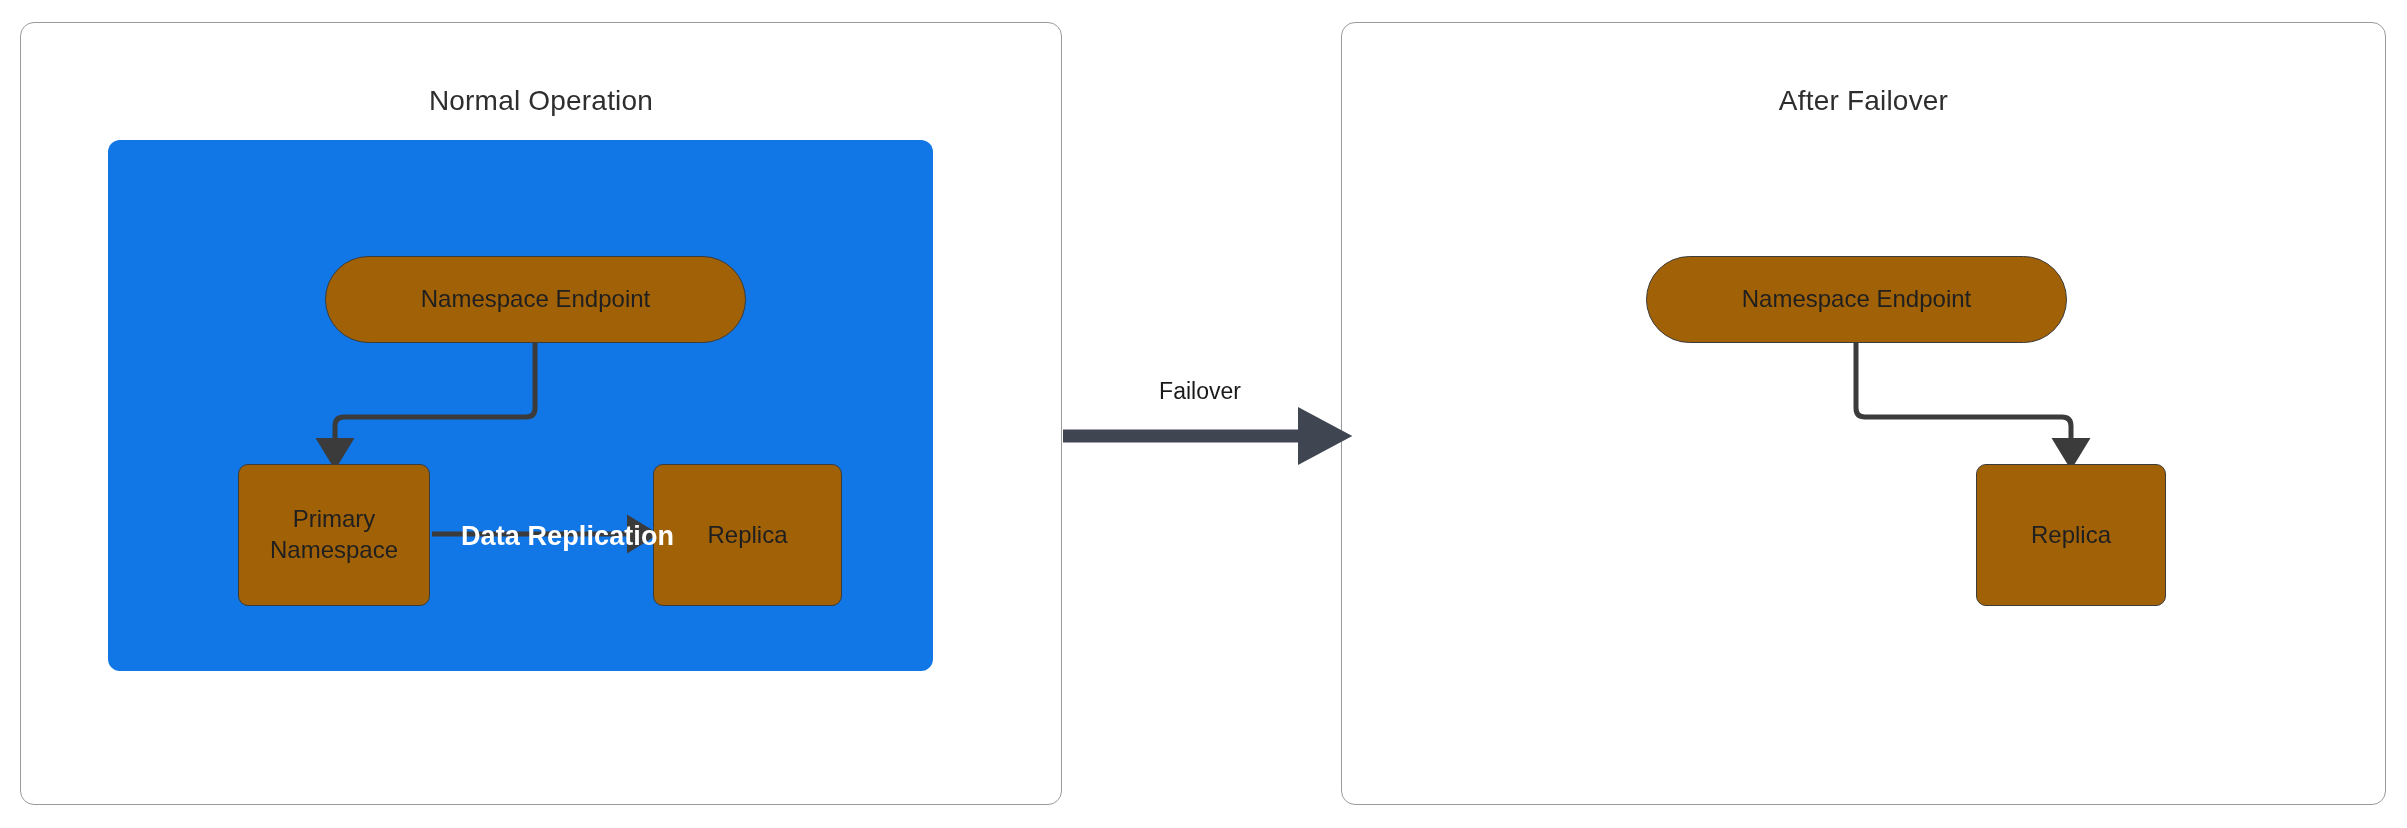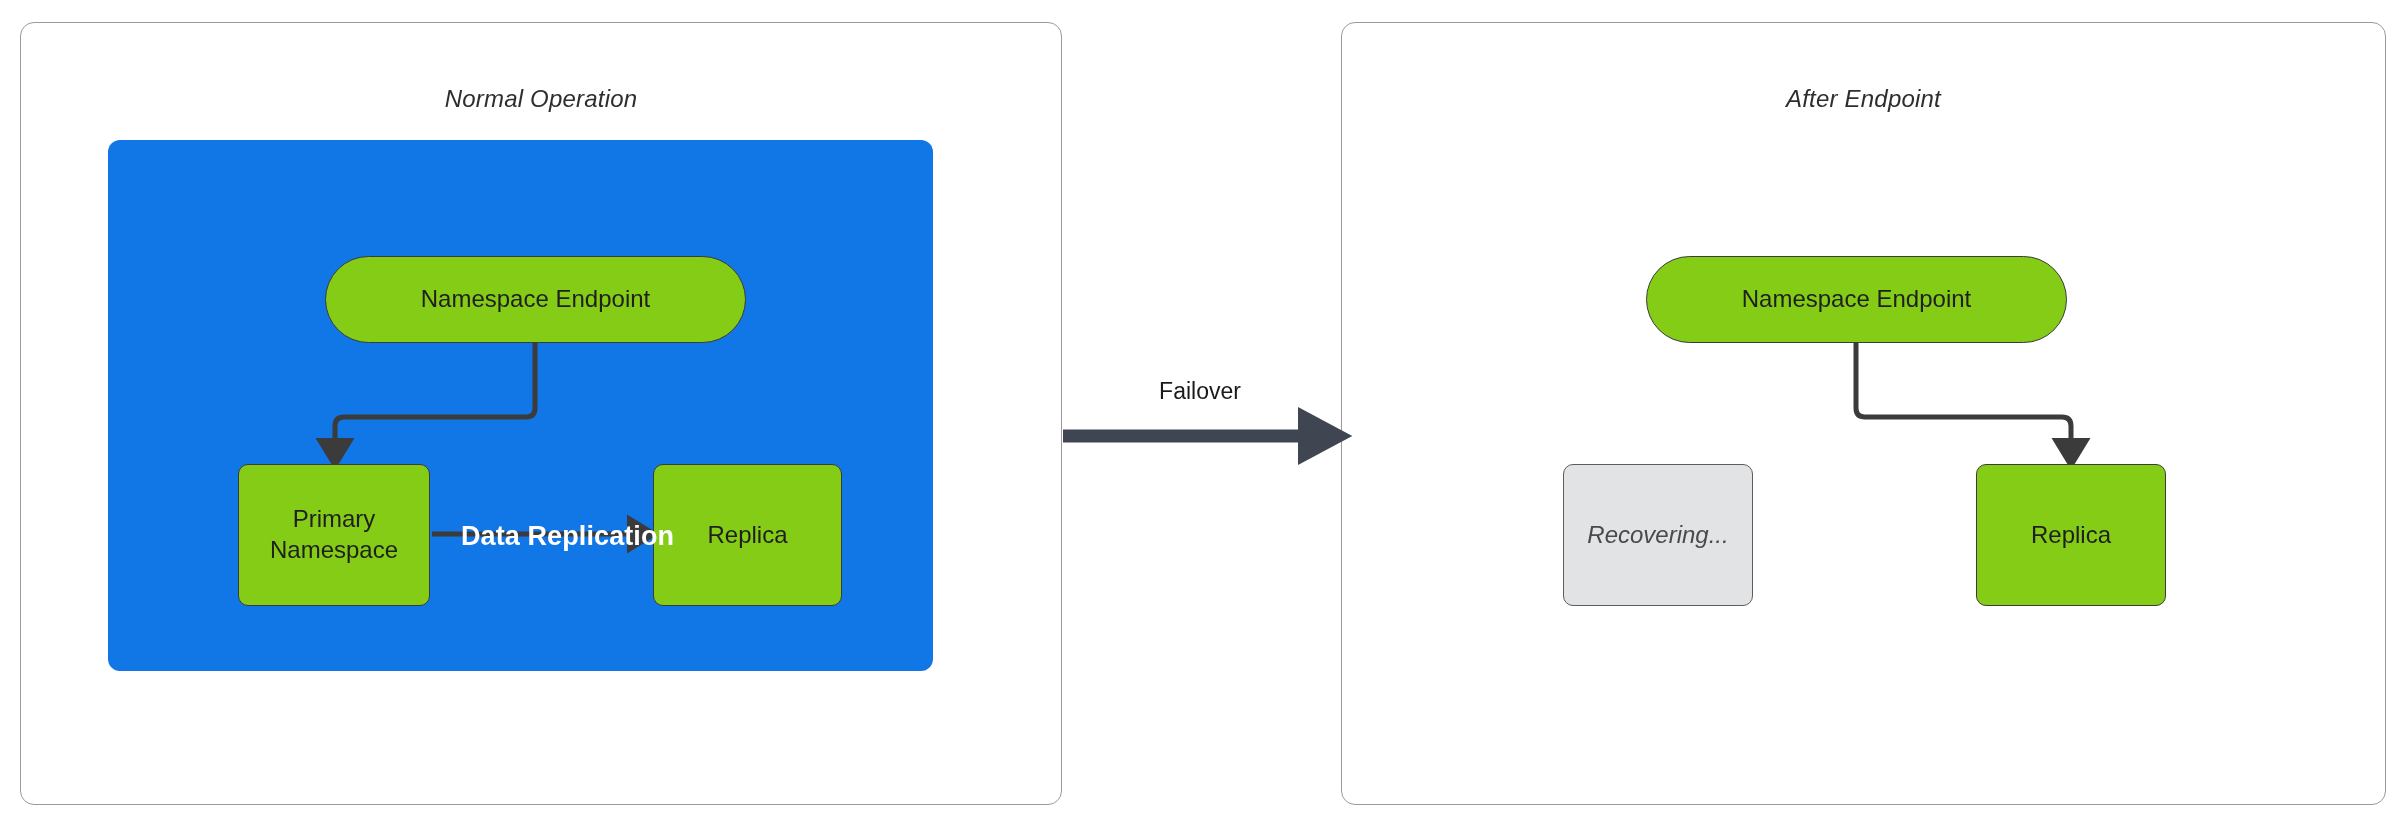--- a/index.html
+++ b/index.html
@@ -39,22 +39,21 @@
     top: 22px;
     width: 1045px;
     height: 783px;
   }
   .panel-title {
     position: absolute;
     top: 62px;
     left: 0;
     width: 100%;
     text-align: center;
-    font-style: italic;
-    font-size: 24px;
+    font-size: 28px;
     color: #2e2e2e;
     letter-spacing: 0.2px;
   }
   .region {
     position: absolute;
     background: #1277E6;
     border-radius: 12px;
     box-sizing: border-box;
   }
   #region-normal {
@@ -64,21 +63,21 @@
     height: 531px;
   }
   #region-failover {
     left: 111px;
     top: 140px;
     width: 822px;
     height: 531px;
   }
   .node {
     position: absolute;
-    background: #84cc16;
+    background: #a16207;
     border: 1.8px solid #3b3b3b;
     border-radius: 10px;
     box-sizing: border-box;
     display: flex;
     align-items: center;
     justify-content: center;
     text-align: center;
     font-size: 24px;
     color: #1f1f1f;
     line-height: 1.28;
@@ -151,21 +150,21 @@
 
 <div id="canvas">
 
   <div class="panel" id="panel-normal">
     <div class="panel-title">Normal Operation</div>
   </div>
 
   <div class="region" id="region-normal"></div>
 
   <div class="panel" id="panel-failover">
-    <div class="panel-title">After Endpoint</div>
+    <div class="panel-title">After Failover</div>
   </div>
 
   <div class="region" id="region-failover"></div>
 
   <svg class="edge-svg" viewBox="0 0 2407 828" width="2407" height="828" xmlns="http://www.w3.org/2000/svg">
     <defs>
       <marker id="arrowDark" markerWidth="9" markerHeight="9" refX="3.2" refY="4.5" orient="auto" markerUnits="strokeWidth">
         <path d="M0,0.6 L0,8.4 L6.4,4.5 z" fill="#3b3b3b"></path>
       </marker>
       <marker id="arrowRepl" markerWidth="9" markerHeight="9" refX="3.2" refY="4.5" orient="auto" markerUnits="strokeWidth">
@@ -206,21 +205,18 @@
   </div>
 
   <div class="edge-label-repl" id="label-data-replication">Data Replication</div>
 
   <div class="edge-label-failover">Failover</div>
 
   <div class="node pill" id="node-ns-endpoint-right">
     <span>Namespace Endpoint</span>
   </div>
 
-  <div class="node recovering" id="node-recovering-right">
-    <span>Recovering...</span>
-  </div>
 
   <div class="node" id="node-replica-right">
     <span>Replica</span>
   </div>
 
 </div>
 
 </body></html>

